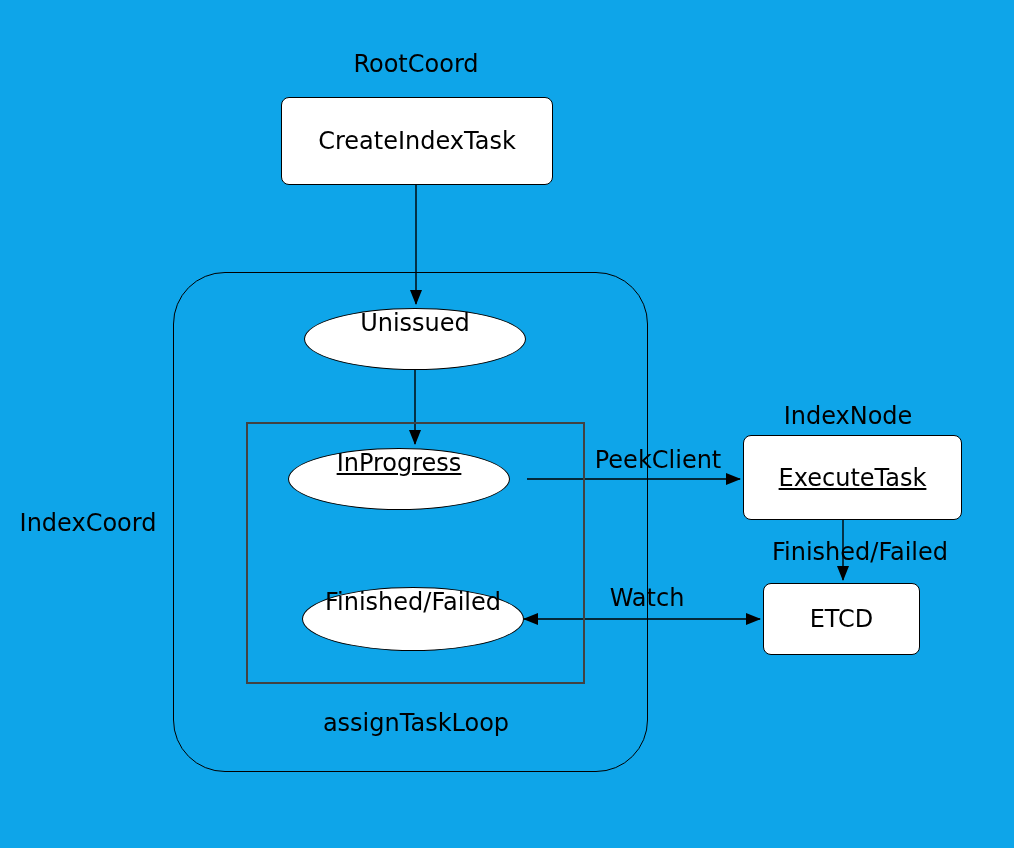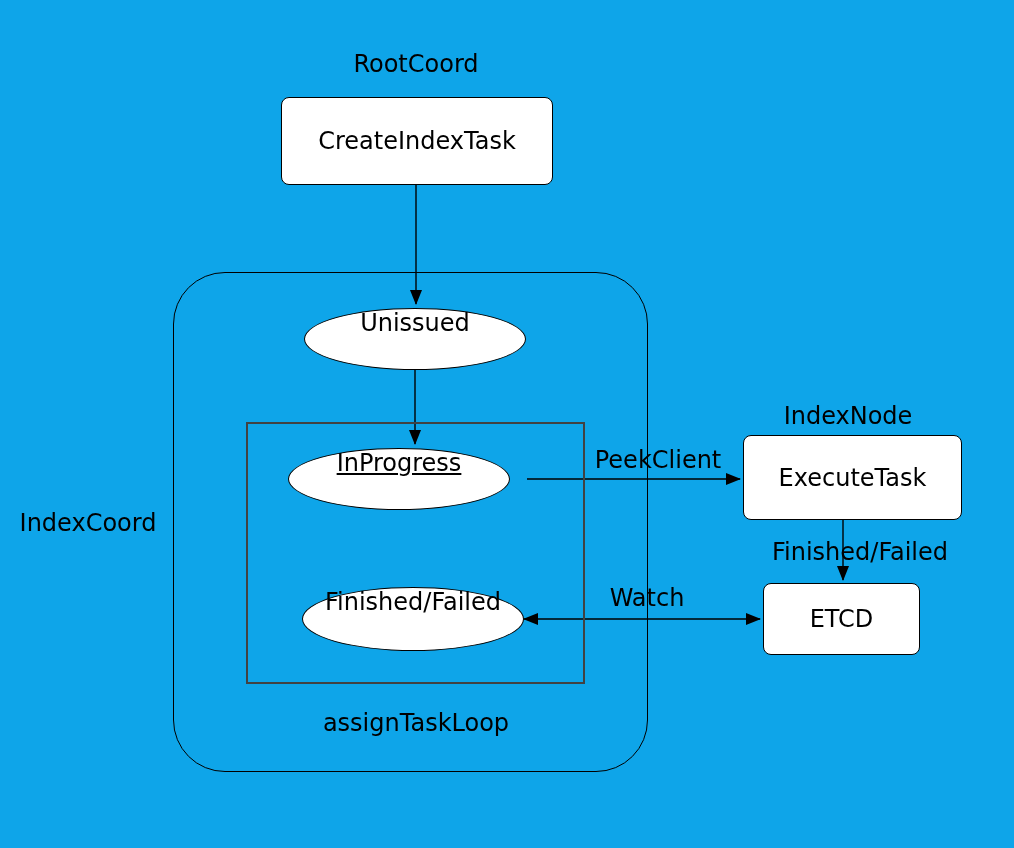--- a/index.html
+++ b/index.html
@@ -100,21 +100,21 @@
   </div>
 
   <div class="abs ellipse" style="left:288px; top:448px; width:222px; height:62px;text-decoration:underline;">
     <span>InProgress</span>
   </div>
 
   <div class="abs ellipse" style="left:302px; top:587px; width:222px; height:64px;">
     <span>Finished/Failed</span>
   </div>
 
-  <div class="abs node-box" style="left:743px; top:435px; width:219px; height:85px;">
+  <div class="abs node-box" style="left:743px; top:435px; width:219px; height:85px;text-decoration:underline;">
     <span>ExecuteTask</span>
   </div>
 
   <div class="abs node-box" style="left:763px; top:583px; width:157px; height:72px;">
     <span>ETCD</span>
   </div>
 
   <div class="abs label" style="left:583px; top:446px; width:150px;">PeekClient</div>
   <div class="abs label" style="left:758px; top:538px; width:204px;">Finished/Failed</div>
   <div class="abs label" style="left:601px; top:584px; width:92px;">Watch</div>

